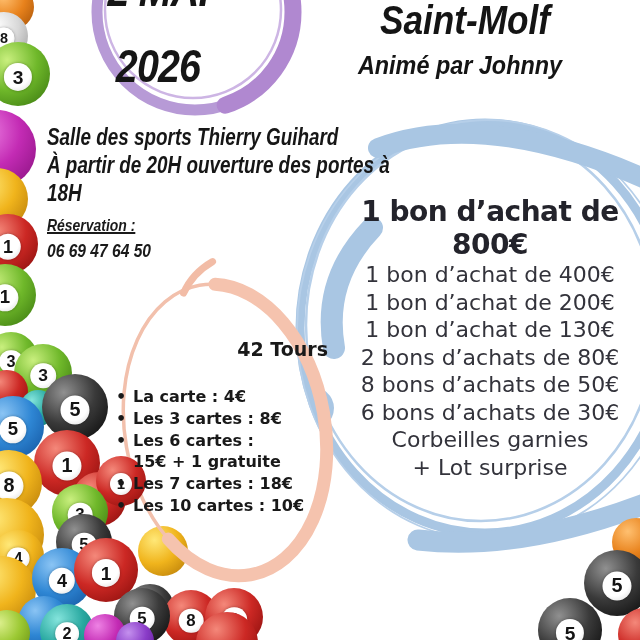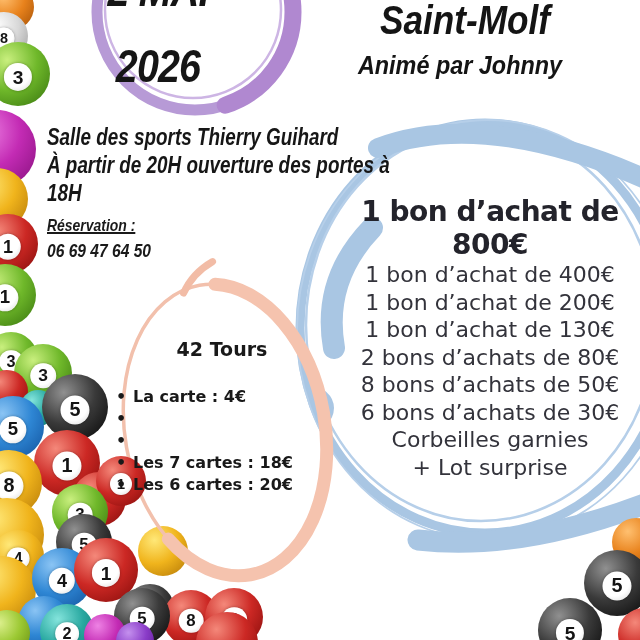--- a/index.html
+++ b/index.html
@@ -33,21 +33,21 @@
              text-decoration:underline;text-decoration-thickness:2px;}
   .phone{font-weight:bold;font-style:italic;font-size:19px;margin-top:4px;}
 
   .prizes-block{left:330px;top:195px;width:320px;text-align:center;
                 font-family:"DejaVu Sans",sans-serif;}
   .prizes-headline{font-size:28px;font-weight:bold;color:#23232b;letter-spacing:-.5px;}
   .prize-item{font-size:22px;line-height:27.5px;color:#33333b;margin-top:0;}
   .prize-item:first-of-type{margin-top:7px;}
 
   .cards-block{left:116px;top:338px;width:212px;font-family:"DejaVu Sans",sans-serif;color:#191919;}
-  .cards-title{text-align:center;font-weight:bold;font-size:19px;}
+  .cards-title{text-align:right;font-weight:bold;font-size:19px;}
   .cards-list{margin-top:26px;}
   .card-line{display:flex;font-weight:bold;font-size:16px;line-height:21px;margin-top:1px;}
   .card-line .dot{width:17px;flex:none;}
   .card-line .item-text{white-space:pre-line;}
 </style>
 </head>
 <body>
 
 <div class="poster">
 
@@ -191,28 +191,31 @@
 
   <div class="txt cards-block">
     <div class="cards-title">42 Tours</div>
     <div class="cards-list">
       <div class="card-line">
         <span class="dot">•</span>
         <span class="item-text">La carte : 4€</span>
       </div>
       <div class="card-line">
         <span class="dot">•</span>
-      </div>
-      <div class="card-line">
-        <span class="dot">•</span>
+        <span class="item-text">Les 3 cartes : 8€</span>
+      </div>
+      <div class="card-line">
+        <span class="dot">•</span>
+        <span class="item-text">Les 6 cartes :
+15€ + 1 gratuite</span>
       </div>
       <div class="card-line">
         <span class="dot">•</span>
         <span class="item-text">Les 7 cartes : 18€</span>
       </div>
       <div class="card-line">
         <span class="dot">•</span>
-        <span class="item-text">Les 6 cartes : 20€</span>
+        <span class="item-text">Les 10 cartes : 10€</span>
       </div>
     </div>
   </div>
 
 </div>
 
 </body></html>

